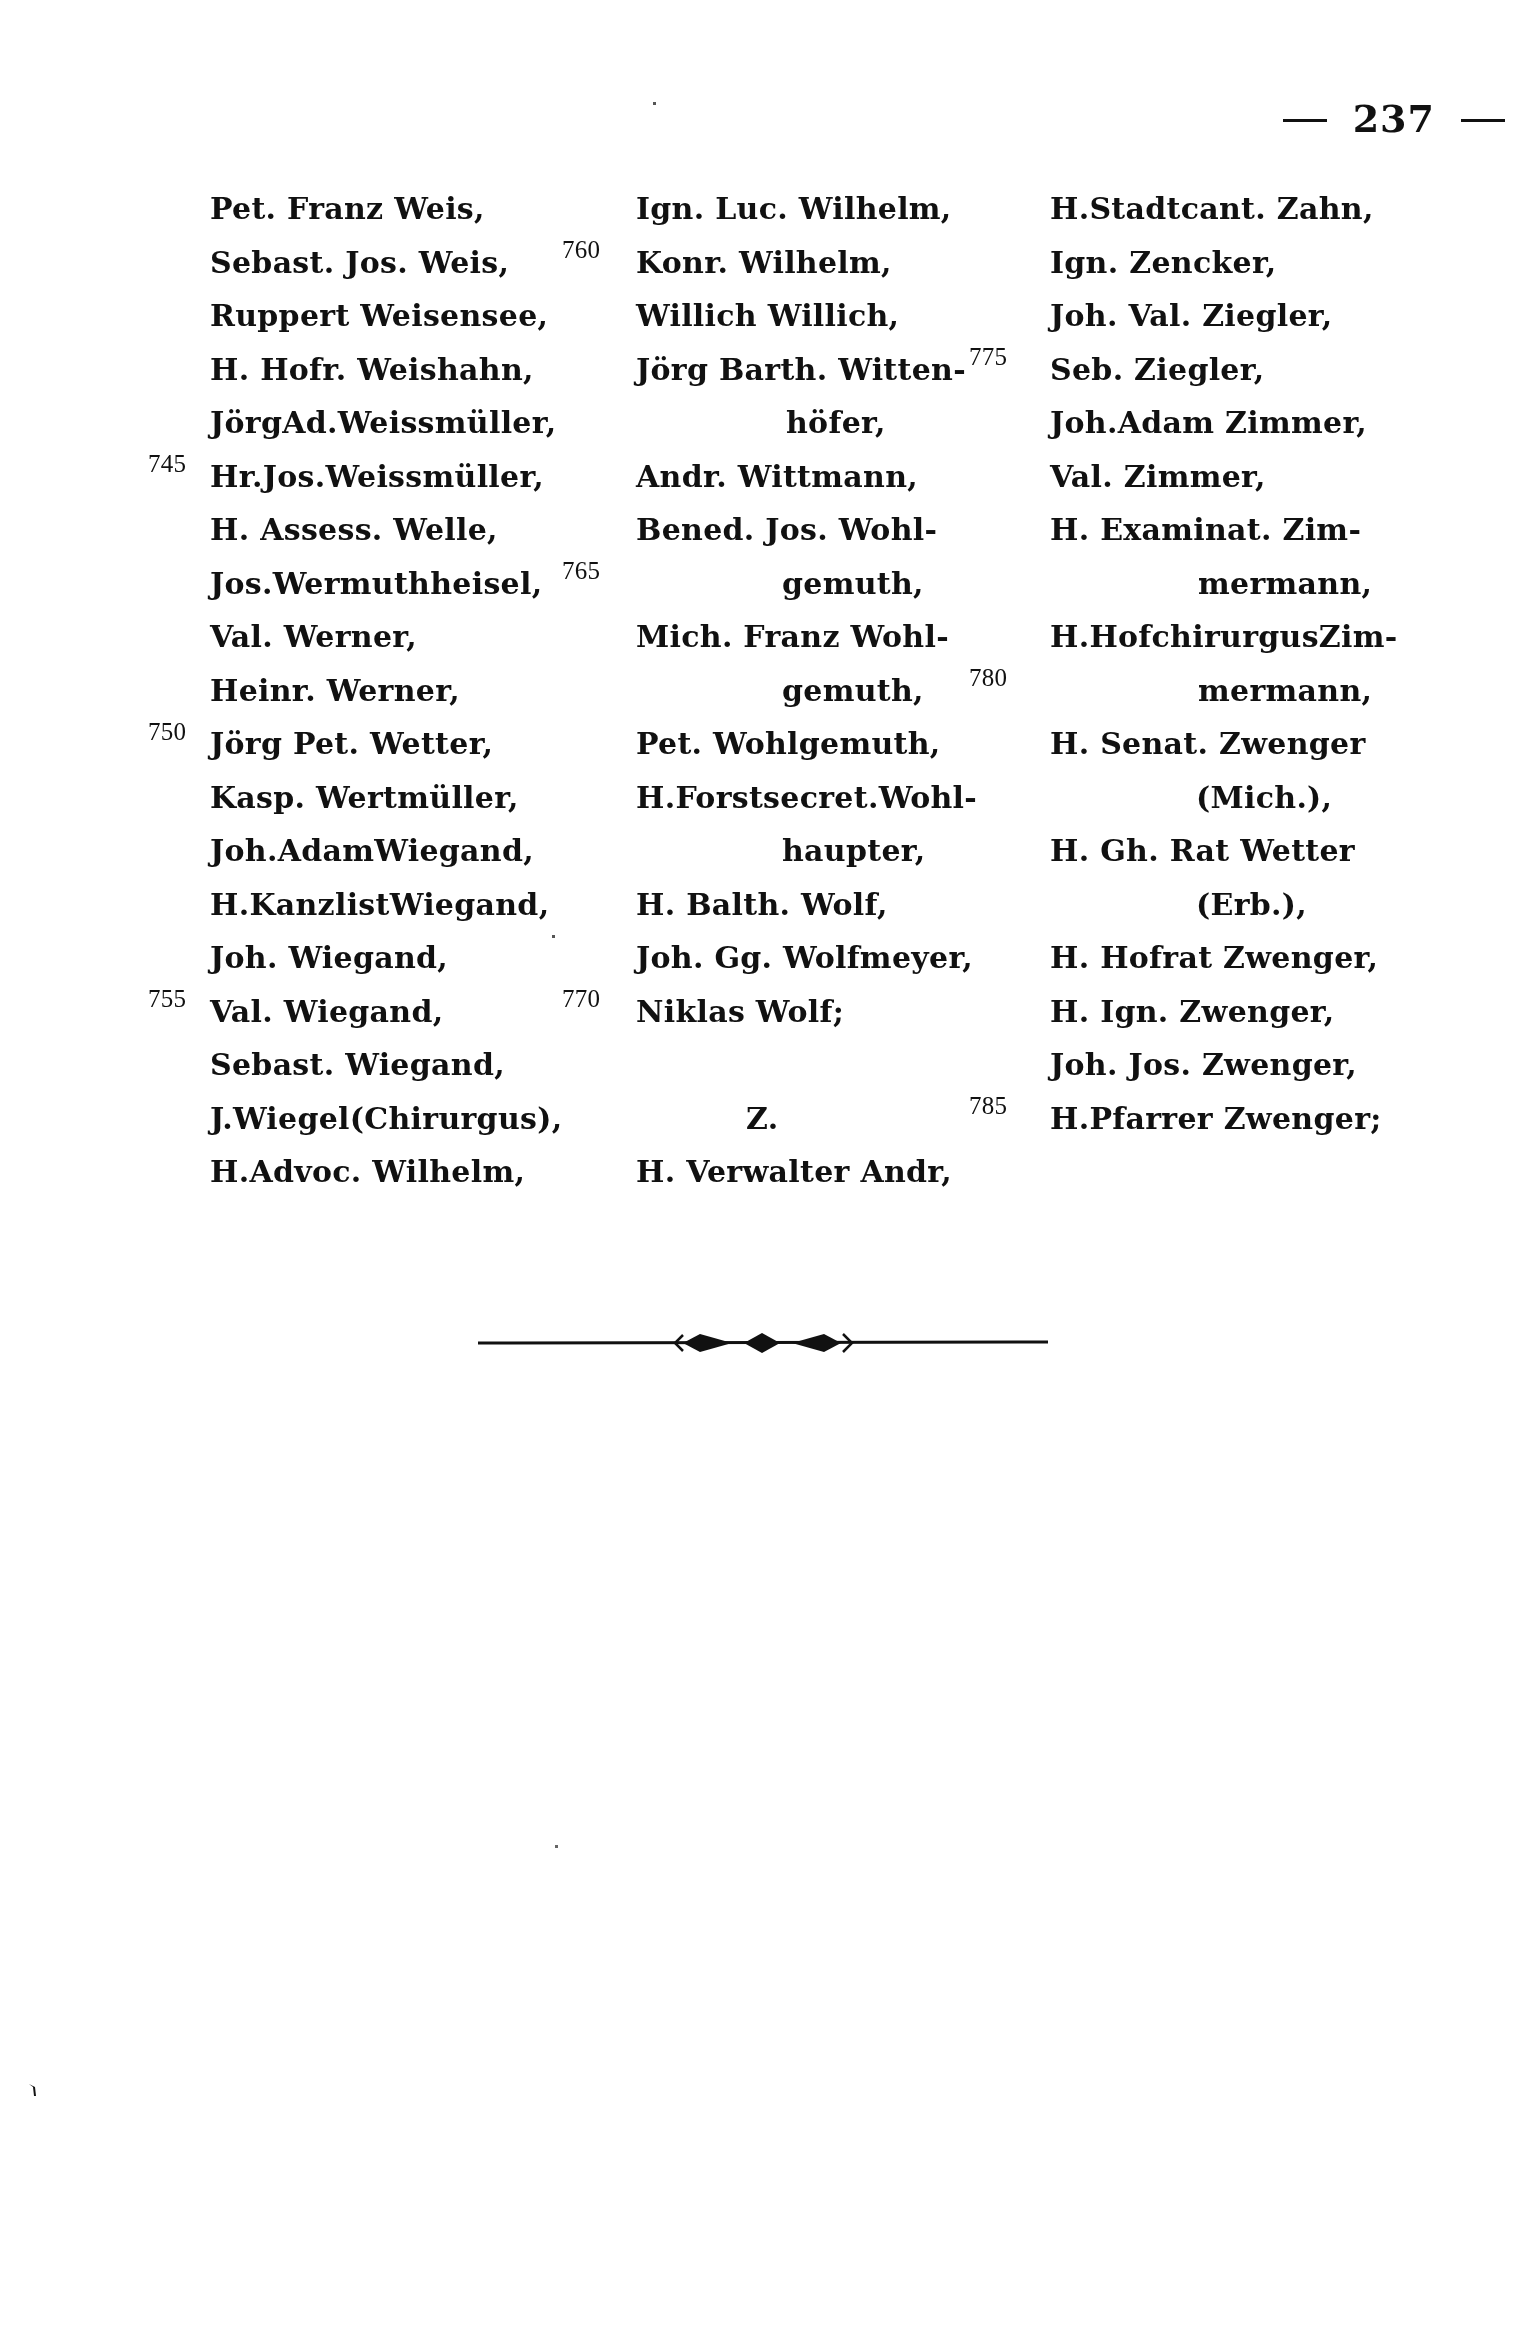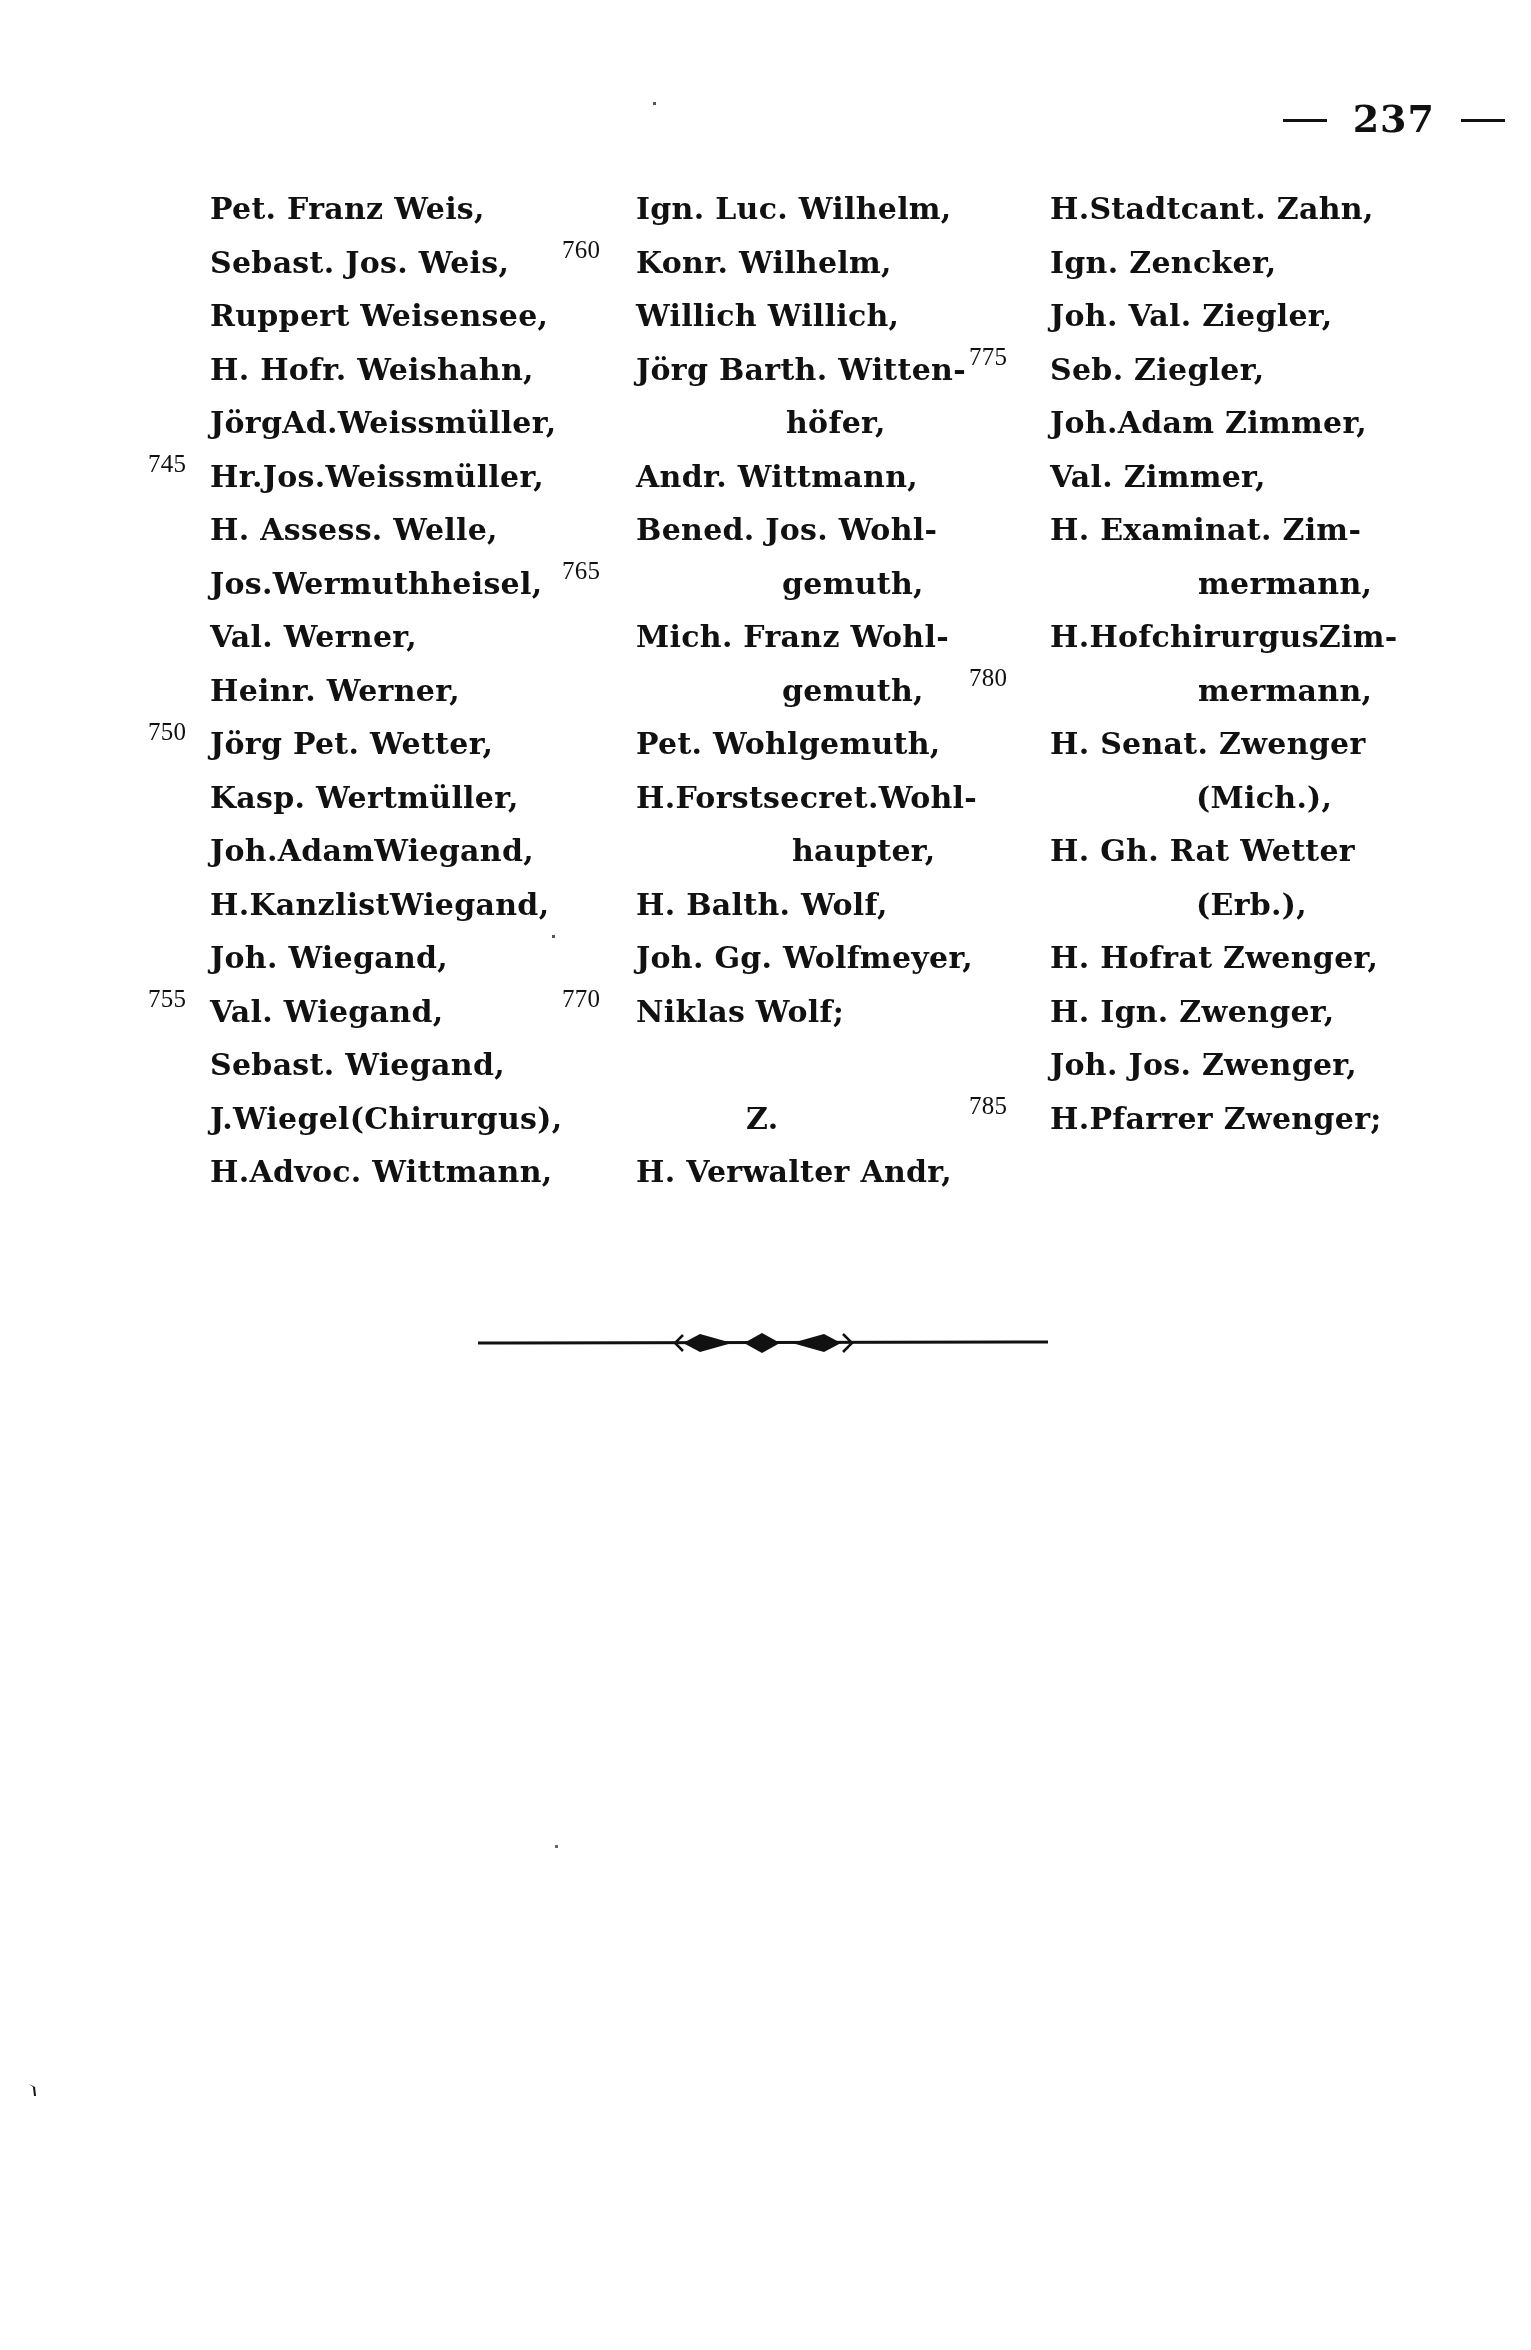--- a/index.html
+++ b/index.html
@@ -96,21 +96,21 @@
     <div class="line">
       <span class="num"></span>
       <span class="txt">Sebast. Wiegand,</span>
     </div>
     <div class="line">
       <span class="num"></span>
       <span class="txt">J.Wiegel(Chirurgus),</span>
     </div>
     <div class="line">
       <span class="num"></span>
-      <span class="txt">H.Advoc. Wittmann,</span>
+      <span class="txt">H.Advoc. Wilhelm,</span>
     </div>
   </div>
 <div id="col2" class="col">
     <div class="line">
       <span class="num">760</span>
       <span class="txt">Ign. Luc. Wilhelm,</span>
     </div>
     <div class="line">
       <span class="num"></span>
       <span class="txt">Konr. Wilhelm,</span>
@@ -150,21 +150,21 @@
     <div class="line">
       <span class="num"></span>
       <span class="txt">Pet. Wohlgemuth,</span>
     </div>
     <div class="line">
       <span class="num"></span>
       <span class="txt">H.Forstsecret.Wohl-</span>
     </div>
     <div class="line">
       <span class="num"></span>
-      <span class="txt" style="left: 230px;">haupter,</span>
+      <span class="txt" style="left: 220px;">haupter,</span>
     </div>
     <div class="line">
       <span class="num"></span>
       <span class="txt">H. Balth. Wolf,</span>
     </div>
     <div class="line">
       <span class="num">770</span>
       <span class="txt">Joh. Gg. Wolfmeyer,</span>
     </div>
     <div class="line">

